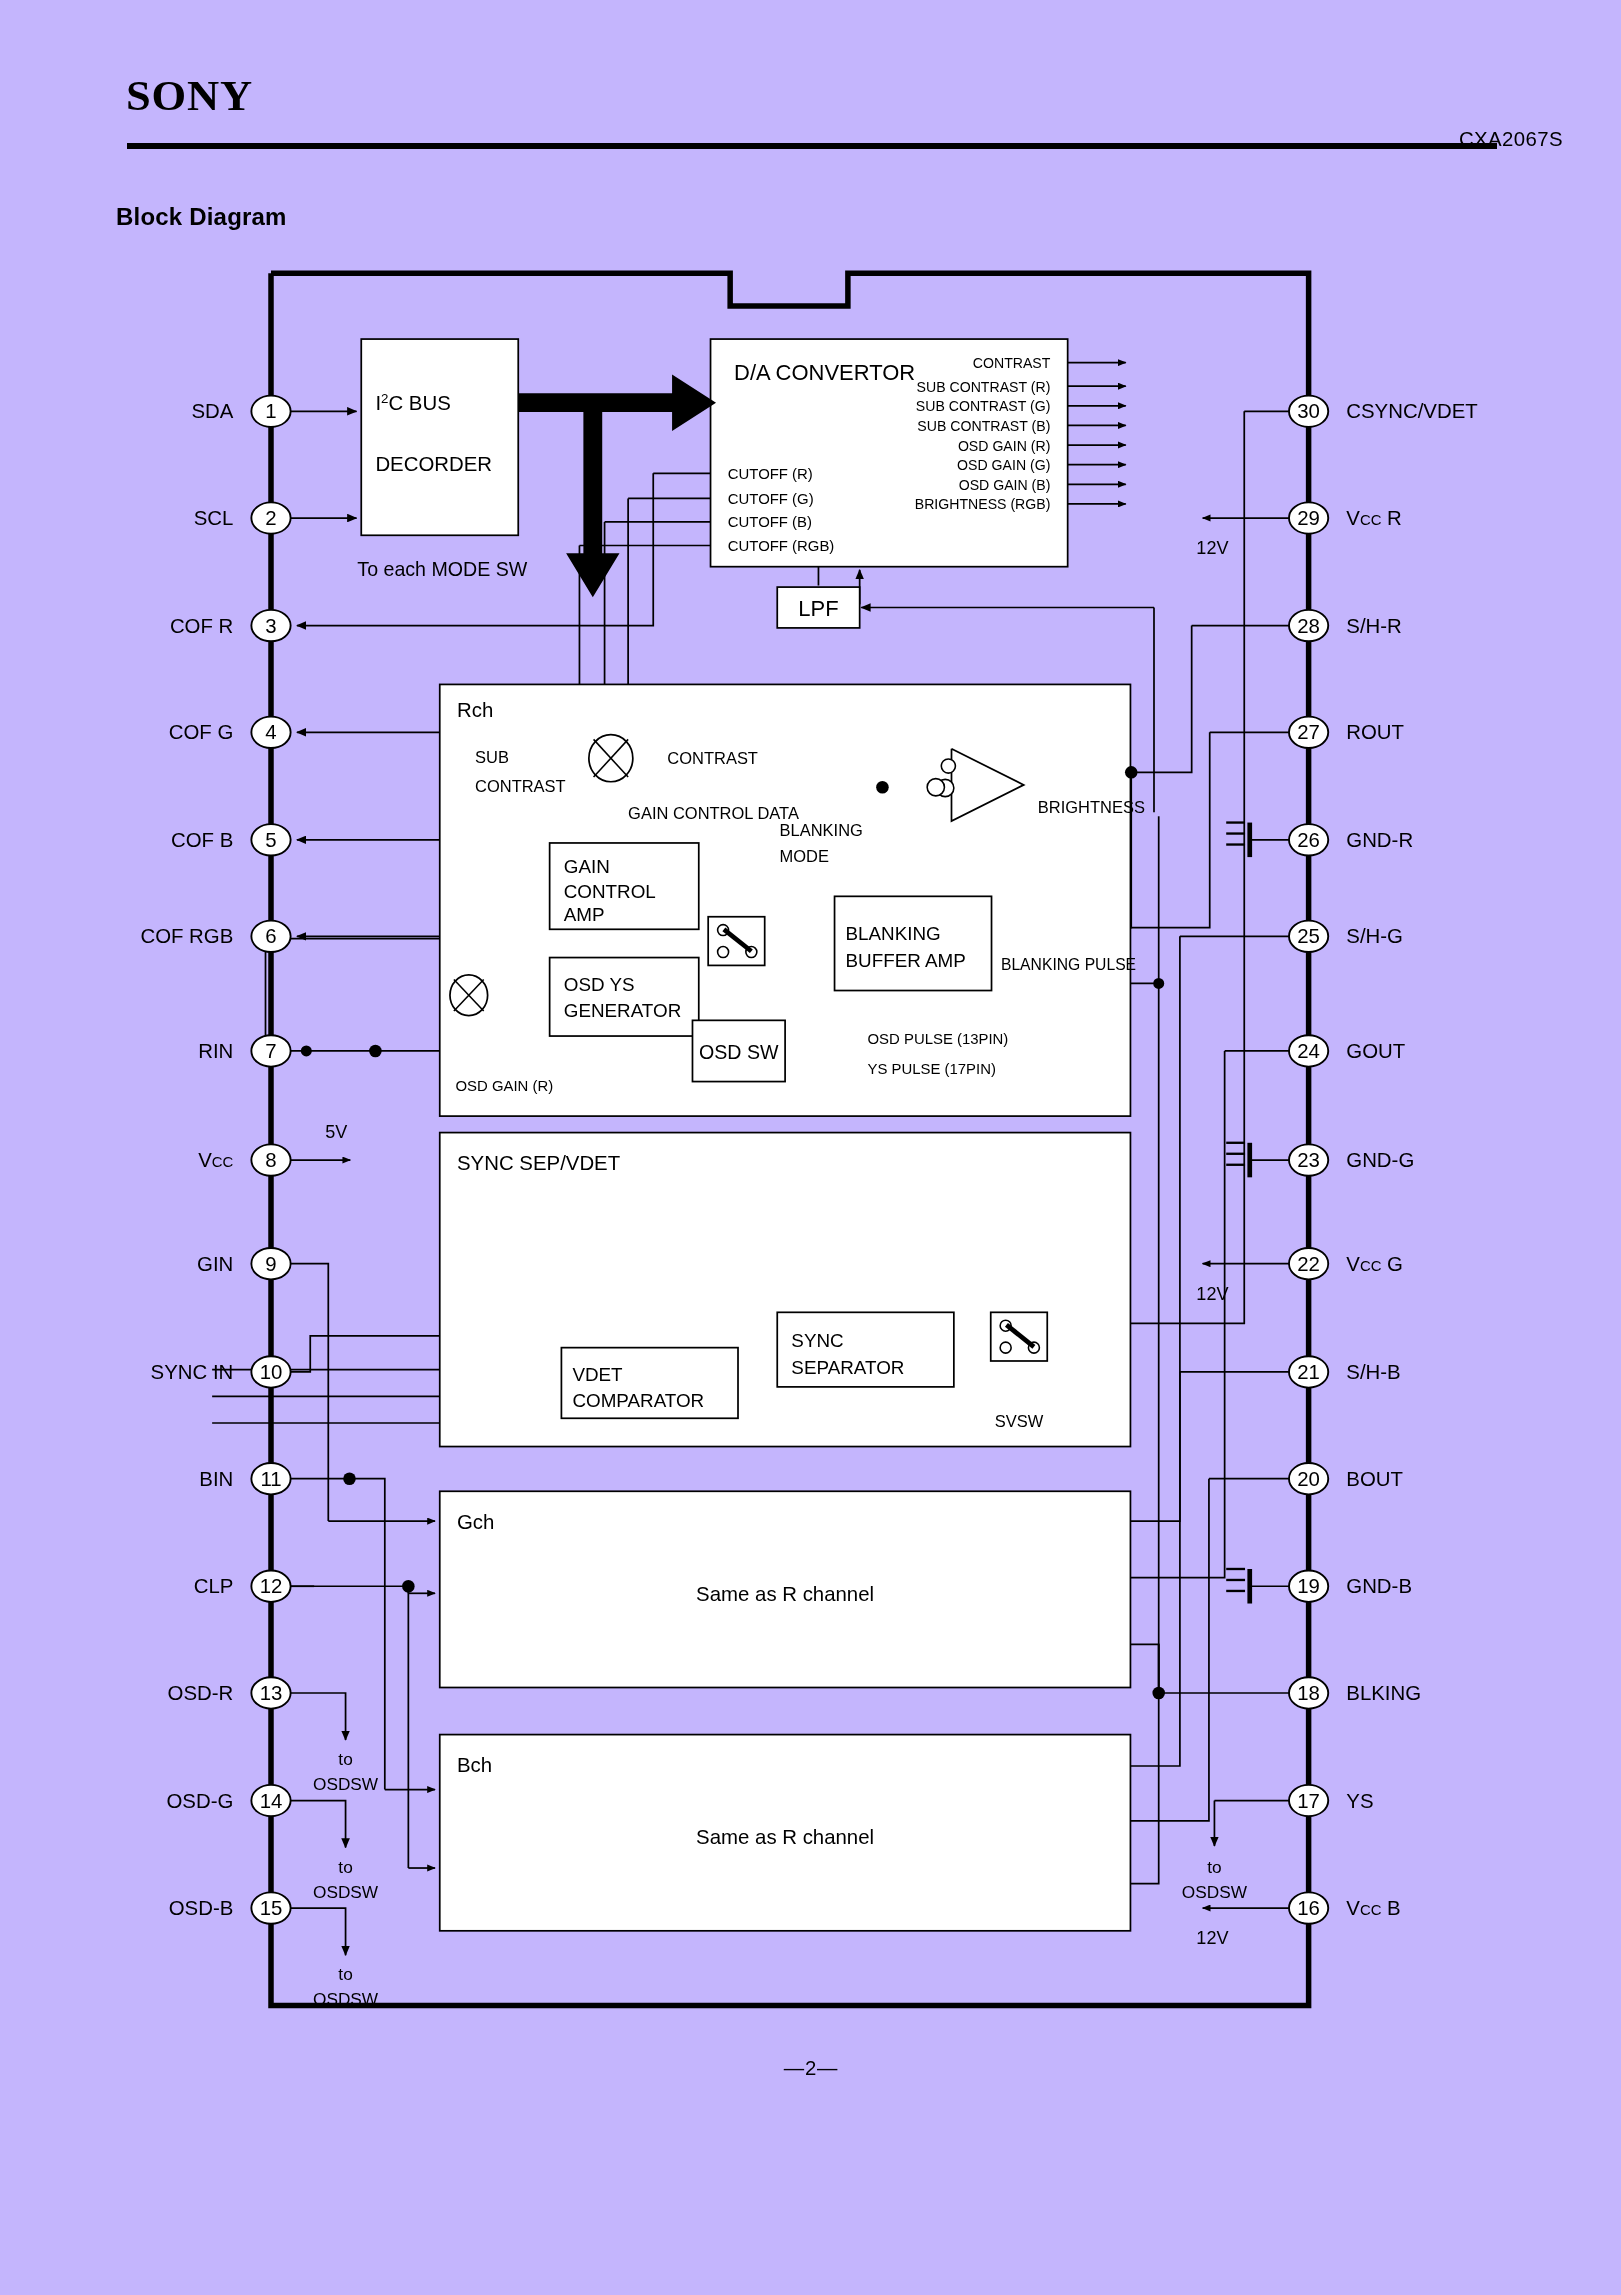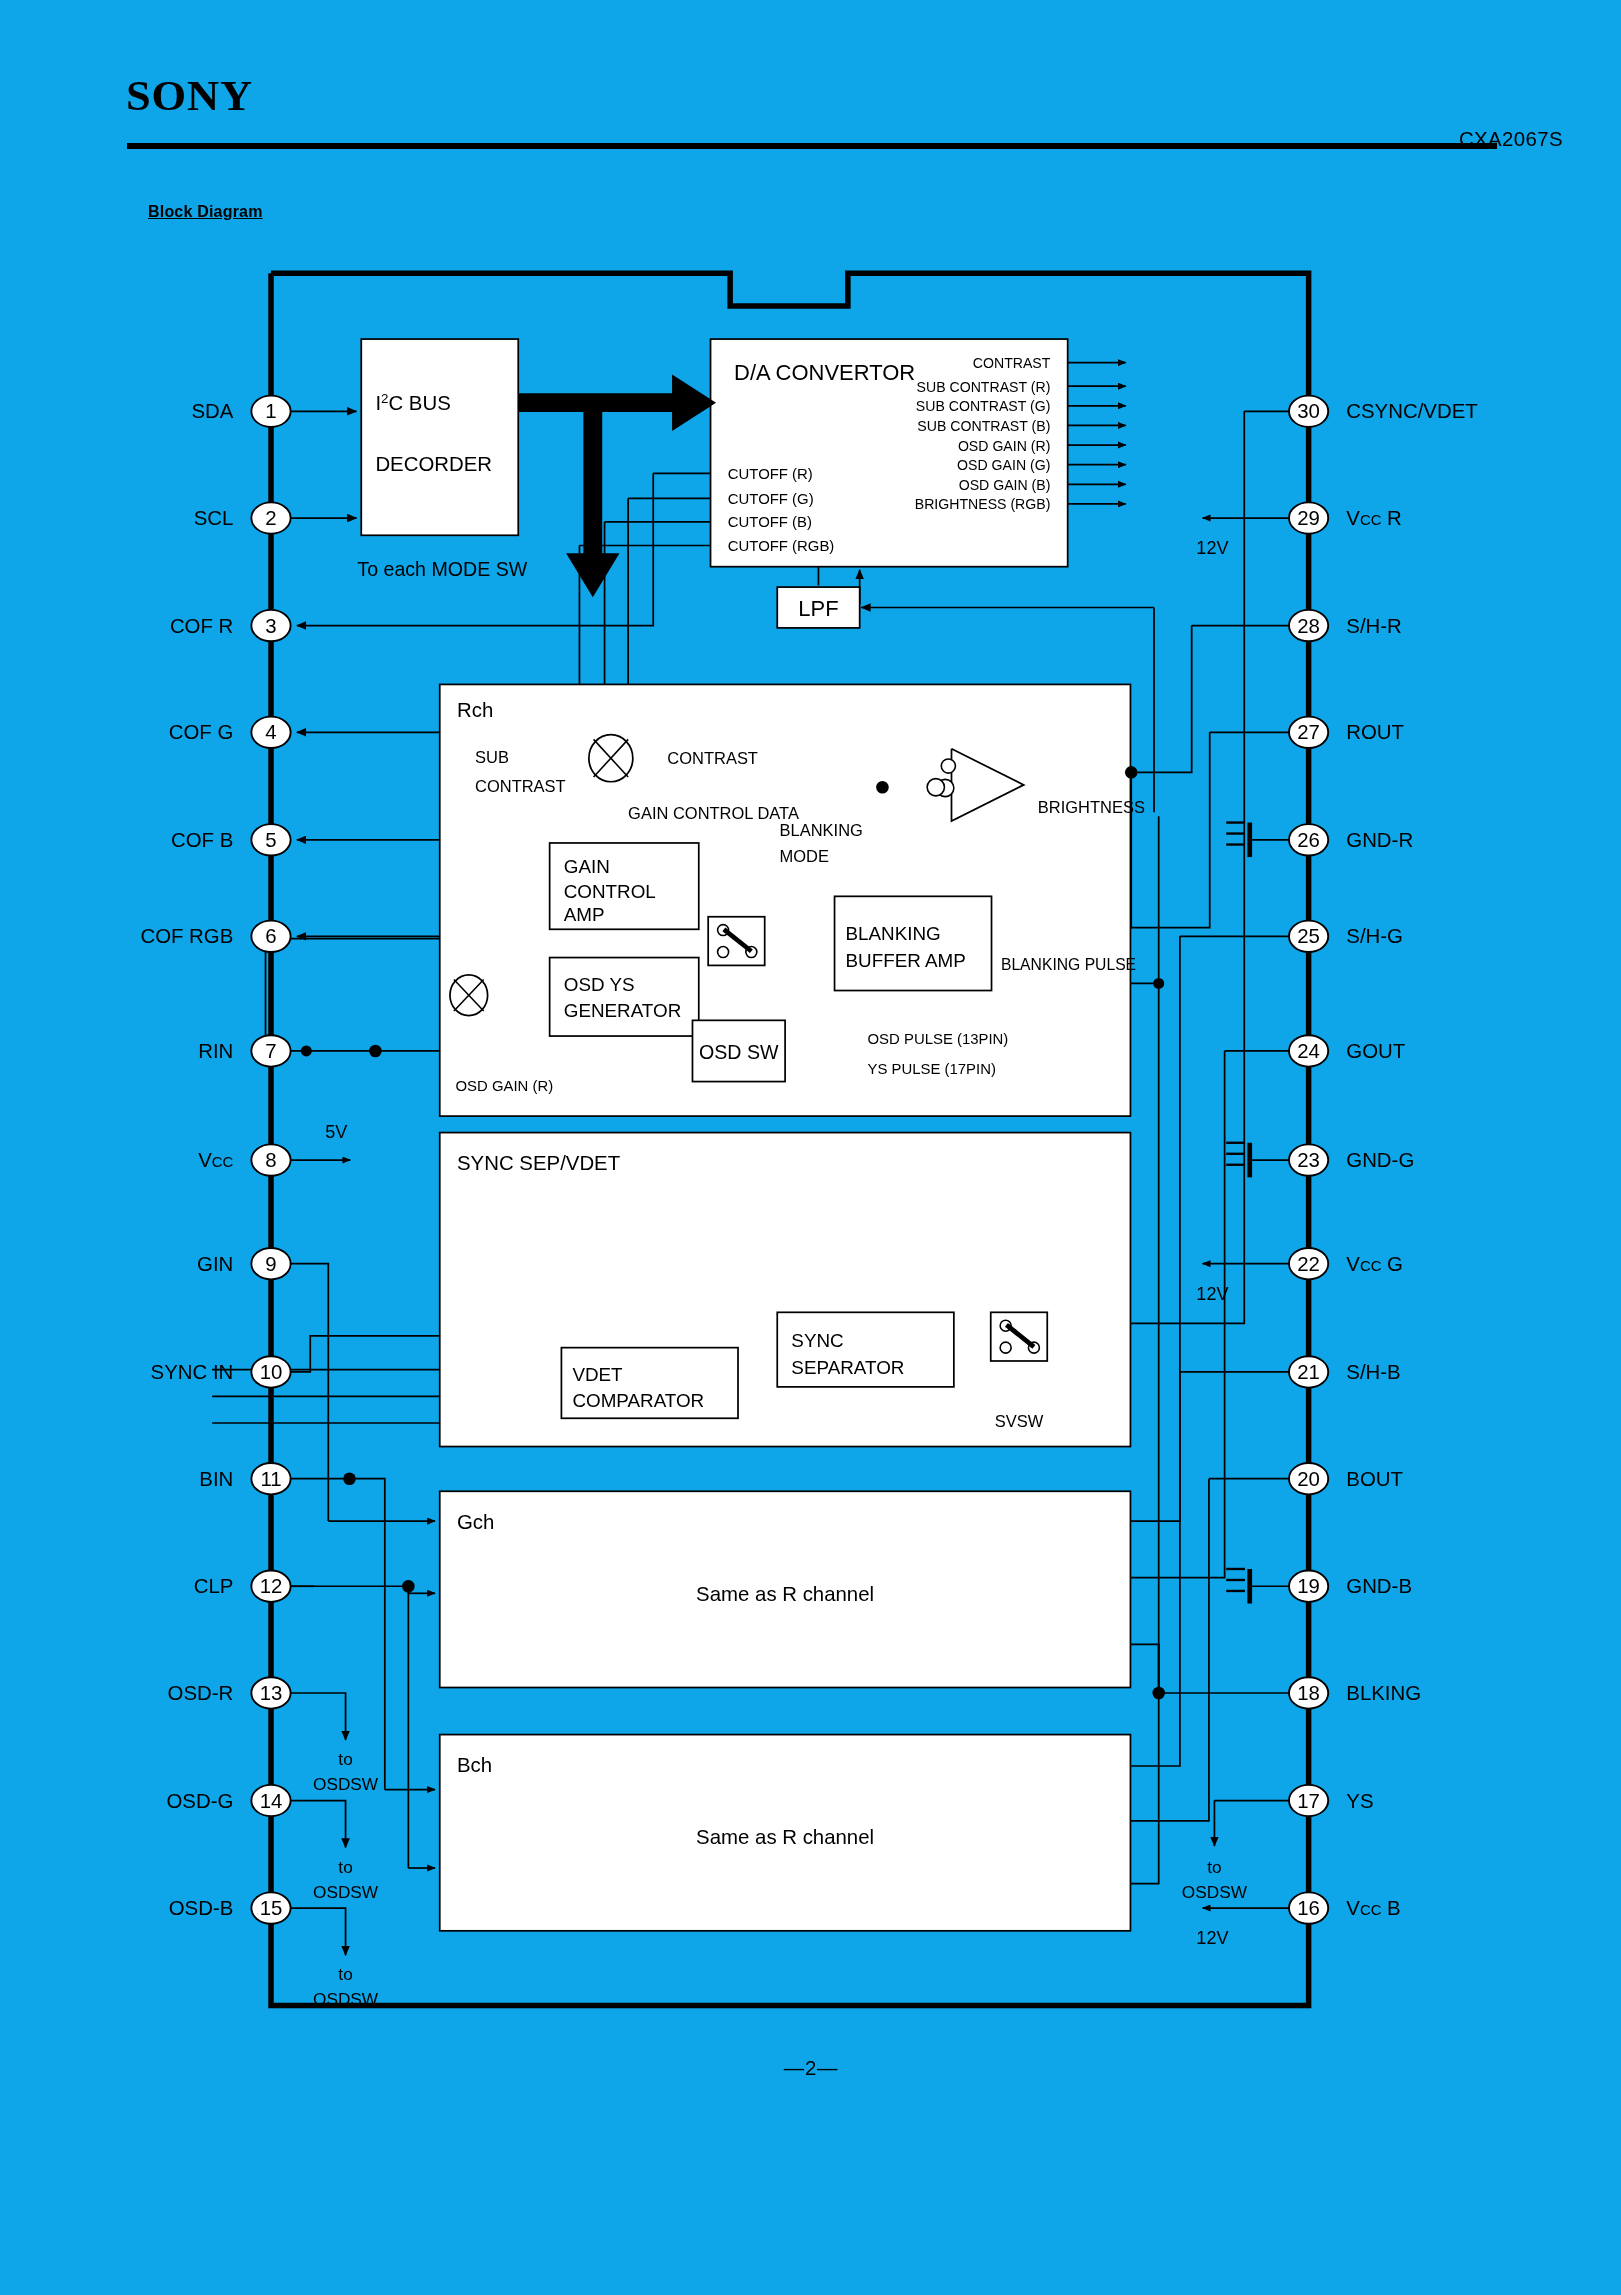--- a/index.html
+++ b/index.html
@@ -1,23 +1,23 @@
 <!DOCTYPE html>
 <html style="font-size:12.6px"><head>
 <meta charset="utf-8">
 <title>CXA2067S Block Diagram</title>
 <style>
   html,body{margin:0;padding:0;background:#fff;}
   body{width:1622px;height:2295px;font-family:"Liberation Sans",sans-serif;color:#000;position:relative;overflow:hidden;}
-  .page{position:absolute;inset:0;background:#0ea5e9;}
+  .page{position:absolute;inset:0;background:#c4b5fd;}
   .hdr{position:absolute;left:0;top:0;width:100%;}
   .sony-logo{position:absolute;left:126px;top:75px;font-family:"Liberation Serif",serif;font-weight:bold;font-size:42px;letter-spacing:0.8px;line-height:1;transform:scaleX(1.06);transform-origin:left center;}
   .partno{position:absolute;right:59px;top:88px;font-size:20.4px;letter-spacing:0.4px;margin-top:40px;}
   .hdr-rule{position:absolute;left:127px;top:143px;width:1370px;height:5.5px;background:#000;}
-  .sec-title{position:absolute;left:148px;top:203px;font-size:16px;font-weight:bold;letter-spacing:0.2px;text-decoration:underline;}
+  .sec-title{position:absolute;left:116px;top:203px;font-size:24px;font-weight:bold;letter-spacing:0.2px;}
   .footer{position:absolute;left:0;top:2057px;width:100%;text-align:center;font-size:20.4px;letter-spacing:0.8px;}
   svg{position:absolute;left:0;top:0;}
   text{font-family:"Liberation Sans",sans-serif;fill:#000;}
 </style>
 </head>
 <body>
 
 <div class="page">
 
   <div class="hdr">

